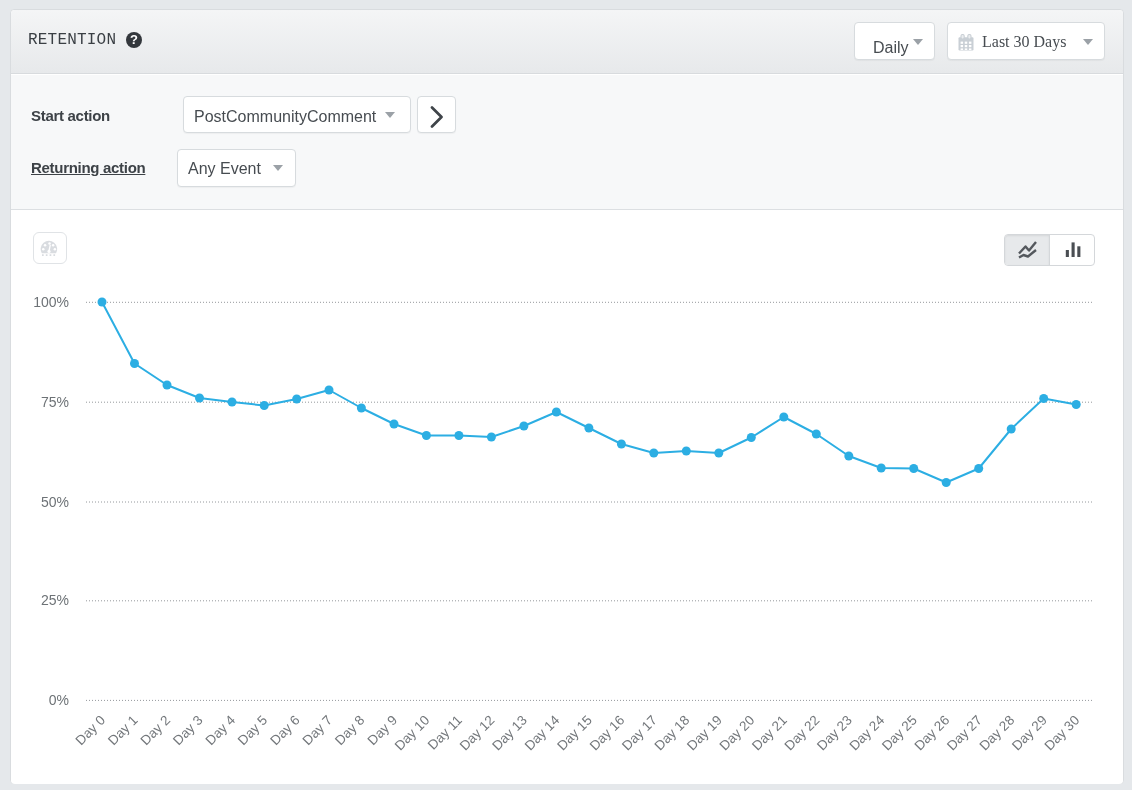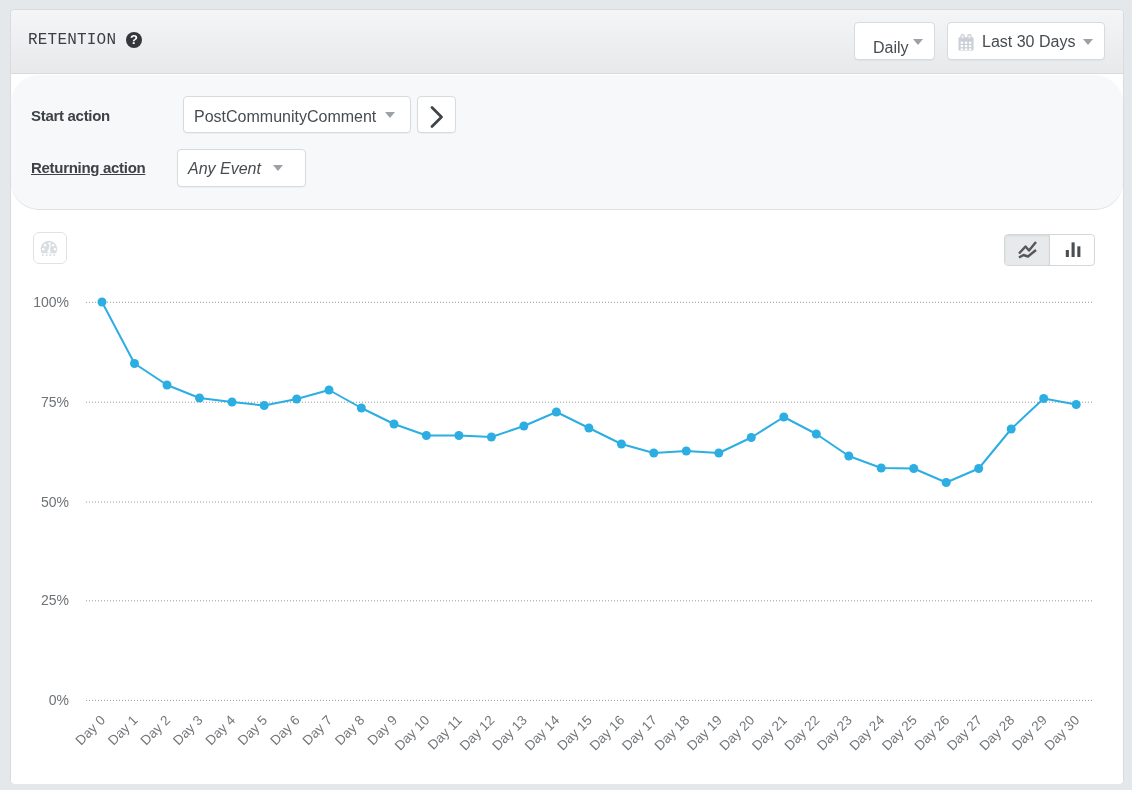--- a/index.html
+++ b/index.html
@@ -24,35 +24,35 @@
     text-align:center; line-height:16px;
   }
   .btn {
     position:absolute; background:#fff; border:1px solid #d7dbde; border-radius:4px;
     box-shadow:0 1px 1px rgba(0,0,0,0.04);
     color:#474c51; font-size:16px;
   }
   #dailyBtn { left:843px; top:12px; width:81px; height:38px; }
   #dailyBtn span { position:absolute; left:10px; top:16px;margin-left:8px; }
   #rangeBtn { left:936px; top:12px; width:158px; height:38px; }
-  #rangeBtn span { position:absolute; left:34px; top:10px; }
+  #rangeBtn span { position:absolute; left:34px; top:10px;font-family:Liberation Serif, serif; }
   .caret {
     position:absolute; width:0; height:0;
     border-left:5px solid transparent; border-right:5px solid transparent;
     border-top:6px solid #9ba1a7;
   }
   #filters {
     position:absolute; left:0; top:65px; width:100%; height:135px;
-    background:#f7f8f9; border-bottom:1px solid #dcdfe2;border-radius:28px;
+    background:#f7f8f9; border-bottom:1px solid #dcdfe2;
   }
   .flabel { position:absolute; left:20px; font-size:15px; font-weight:bold; color:#3d4247; letter-spacing:-0.3px; }
   #sel1 { left:172px; top:21px; width:228px; height:37px; }
   #sel1 span { position:absolute; left:10px; top:11px; }
   #arrowBtn { left:406px; top:21px; width:39px; height:37px; }
-  #sel2 { left:166px; top:74px; width:129px; height:38px;font-style:italic; }
+  #sel2 { left:166px; top:74px; width:119px; height:38px; }
   #sel2 span { position:absolute; left:10px; top:10px; }
   #chartArea { position:absolute; left:0; top:201px; width:100%; height:573px; background:#fff; border-radius:0 0 4px 4px; }
   #gaugeBtn {
     position:absolute; left:22px; top:21px; width:34px; height:32px;
     background:#fff; border:1px solid #e0e3e6; border-radius:6px;
   }
   #toggle {
     position:absolute; left:993px; top:23px; width:91px; height:32px;
     border:1px solid #d4d7da; border-radius:4px; background:#fff;
   }

